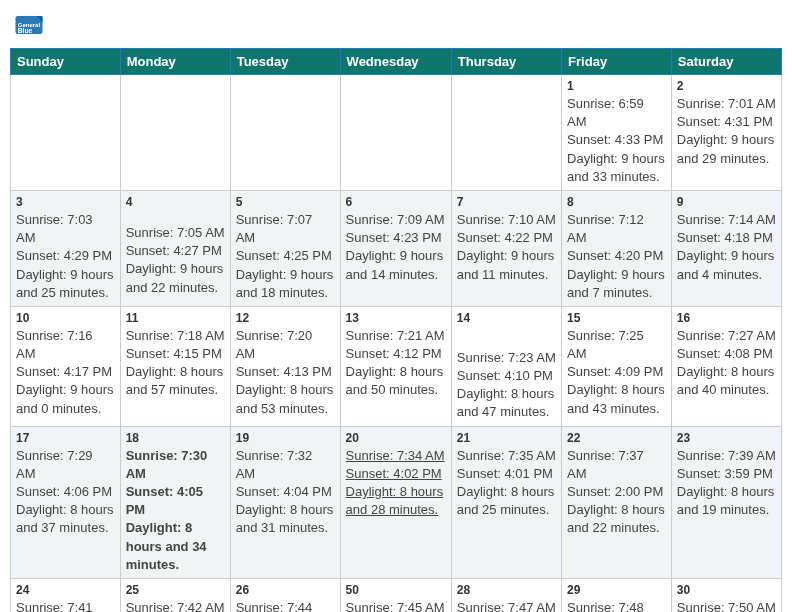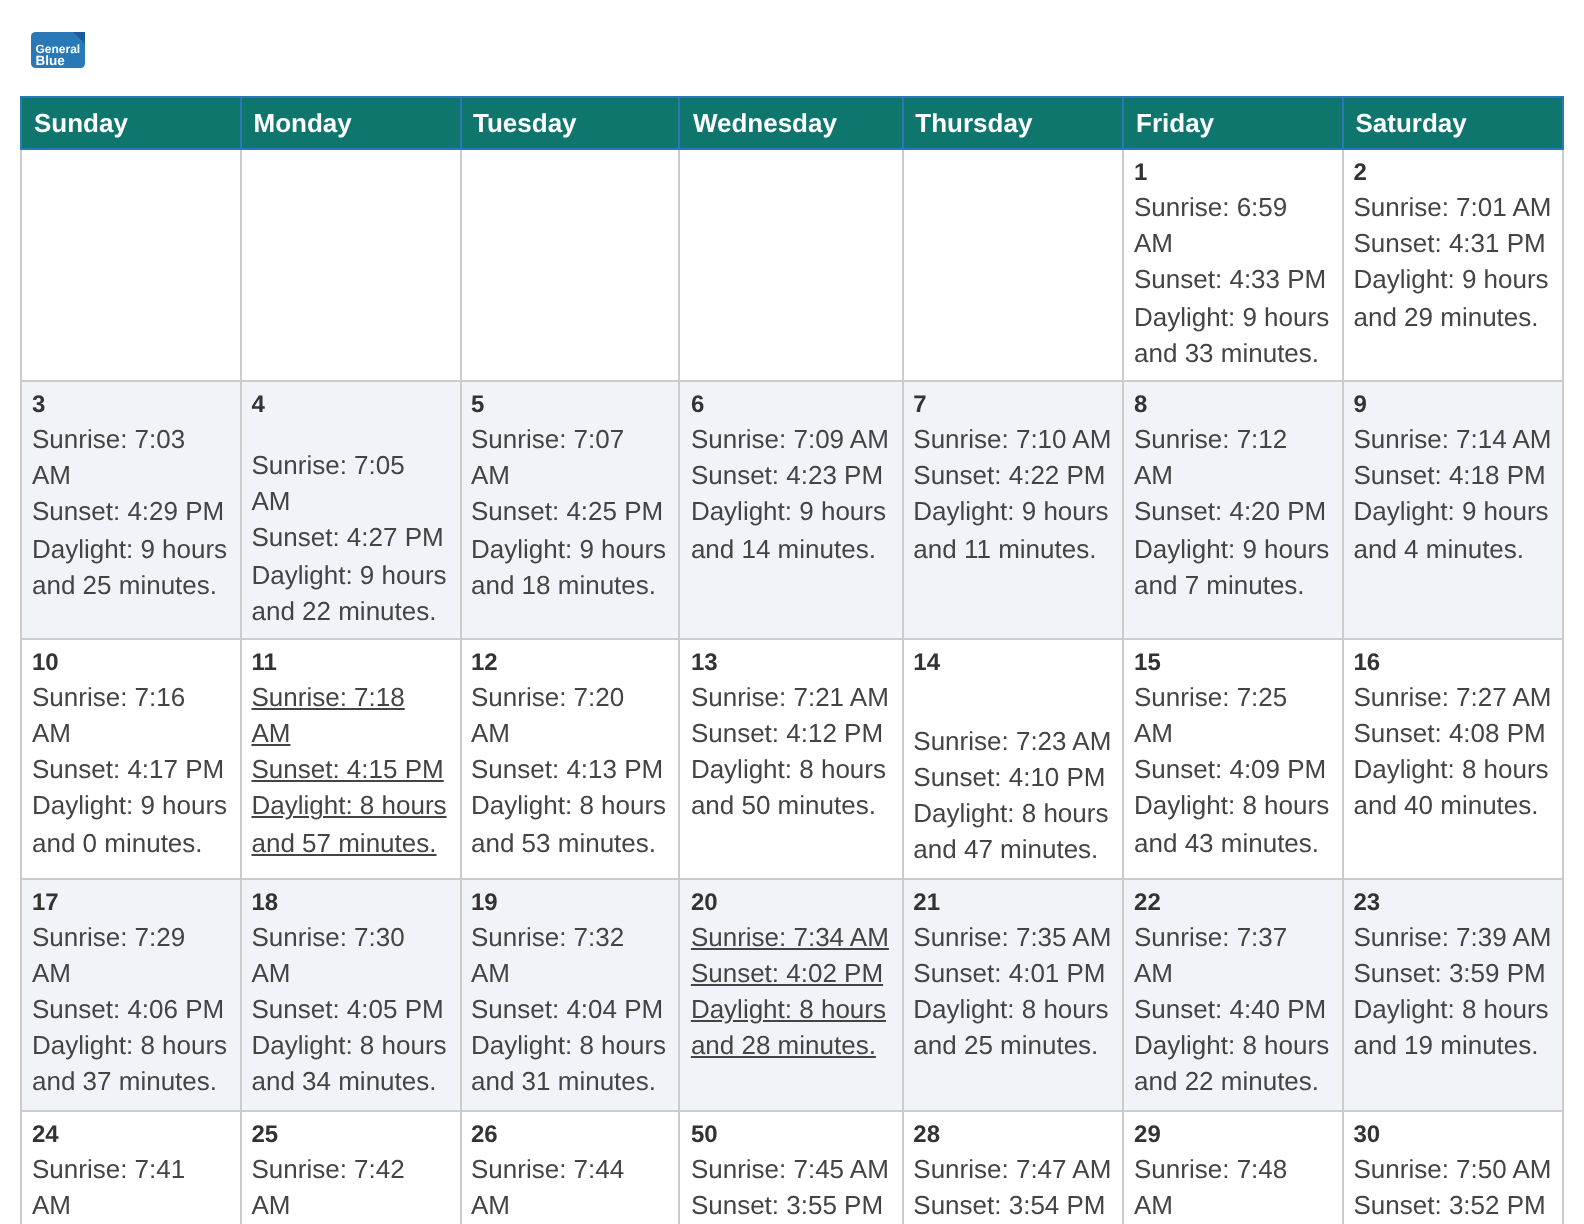--- a/index.html
+++ b/index.html
@@ -182,21 +182,21 @@
       </tr>
       <tr>
         <td>
           <span class="day-num">10</span>
           <div class="day-info" style="white-space: pre-line;">Sunrise: 7:16 AM
 Sunset: 4:17 PM
 Daylight: 9 hours and 0 minutes.</div>
         </td>
         <td>
           <span class="day-num">11</span>
-          <div class="day-info" style="white-space: pre-line; text-decoration: underline;">Sunrise: 7:18 AM
+          <div class="day-info" style="white-space: pre-line;">Sunrise: 7:18 AM
 Sunset: 4:15 PM
 Daylight: 8 hours and 57 minutes.</div>
         </td>
         <td>
           <span class="day-num">12</span>
           <div class="day-info" style="white-space: pre-line;">Sunrise: 7:20 AM
 Sunset: 4:13 PM
 Daylight: 8 hours and 53 minutes.</div>
         </td>
         <td>
@@ -226,21 +226,21 @@
       </tr>
       <tr>
         <td>
           <span class="day-num">17</span>
           <div class="day-info" style="white-space: pre-line;">Sunrise: 7:29 AM
 Sunset: 4:06 PM
 Daylight: 8 hours and 37 minutes.</div>
         </td>
         <td>
           <span class="day-num">18</span>
-          <div class="day-info" style="white-space: pre-line;">Sunrise: 7:30 AM
+          <div class="day-info" style="white-space: pre-line; font-weight: bold;">Sunrise: 7:30 AM
 Sunset: 4:05 PM
 Daylight: 8 hours and 34 minutes.</div>
         </td>
         <td>
           <span class="day-num">19</span>
           <div class="day-info" style="white-space: pre-line;">Sunrise: 7:32 AM
 Sunset: 4:04 PM
 Daylight: 8 hours and 31 minutes.</div>
         </td>
         <td>
@@ -251,21 +251,21 @@
         </td>
         <td>
           <span class="day-num">21</span>
           <div class="day-info" style="white-space: pre-line;">Sunrise: 7:35 AM
 Sunset: 4:01 PM
 Daylight: 8 hours and 25 minutes.</div>
         </td>
         <td>
           <span class="day-num">22</span>
           <div class="day-info" style="white-space: pre-line;">Sunrise: 7:37 AM
-Sunset: 4:40 PM
+Sunset: 2:00 PM
 Daylight: 8 hours and 22 minutes.</div>
         </td>
         <td>
           <span class="day-num">23</span>
           <div class="day-info" style="white-space: pre-line;">Sunrise: 7:39 AM
 Sunset: 3:59 PM
 Daylight: 8 hours and 19 minutes.</div>
         </td>
       </tr>
       <tr>

